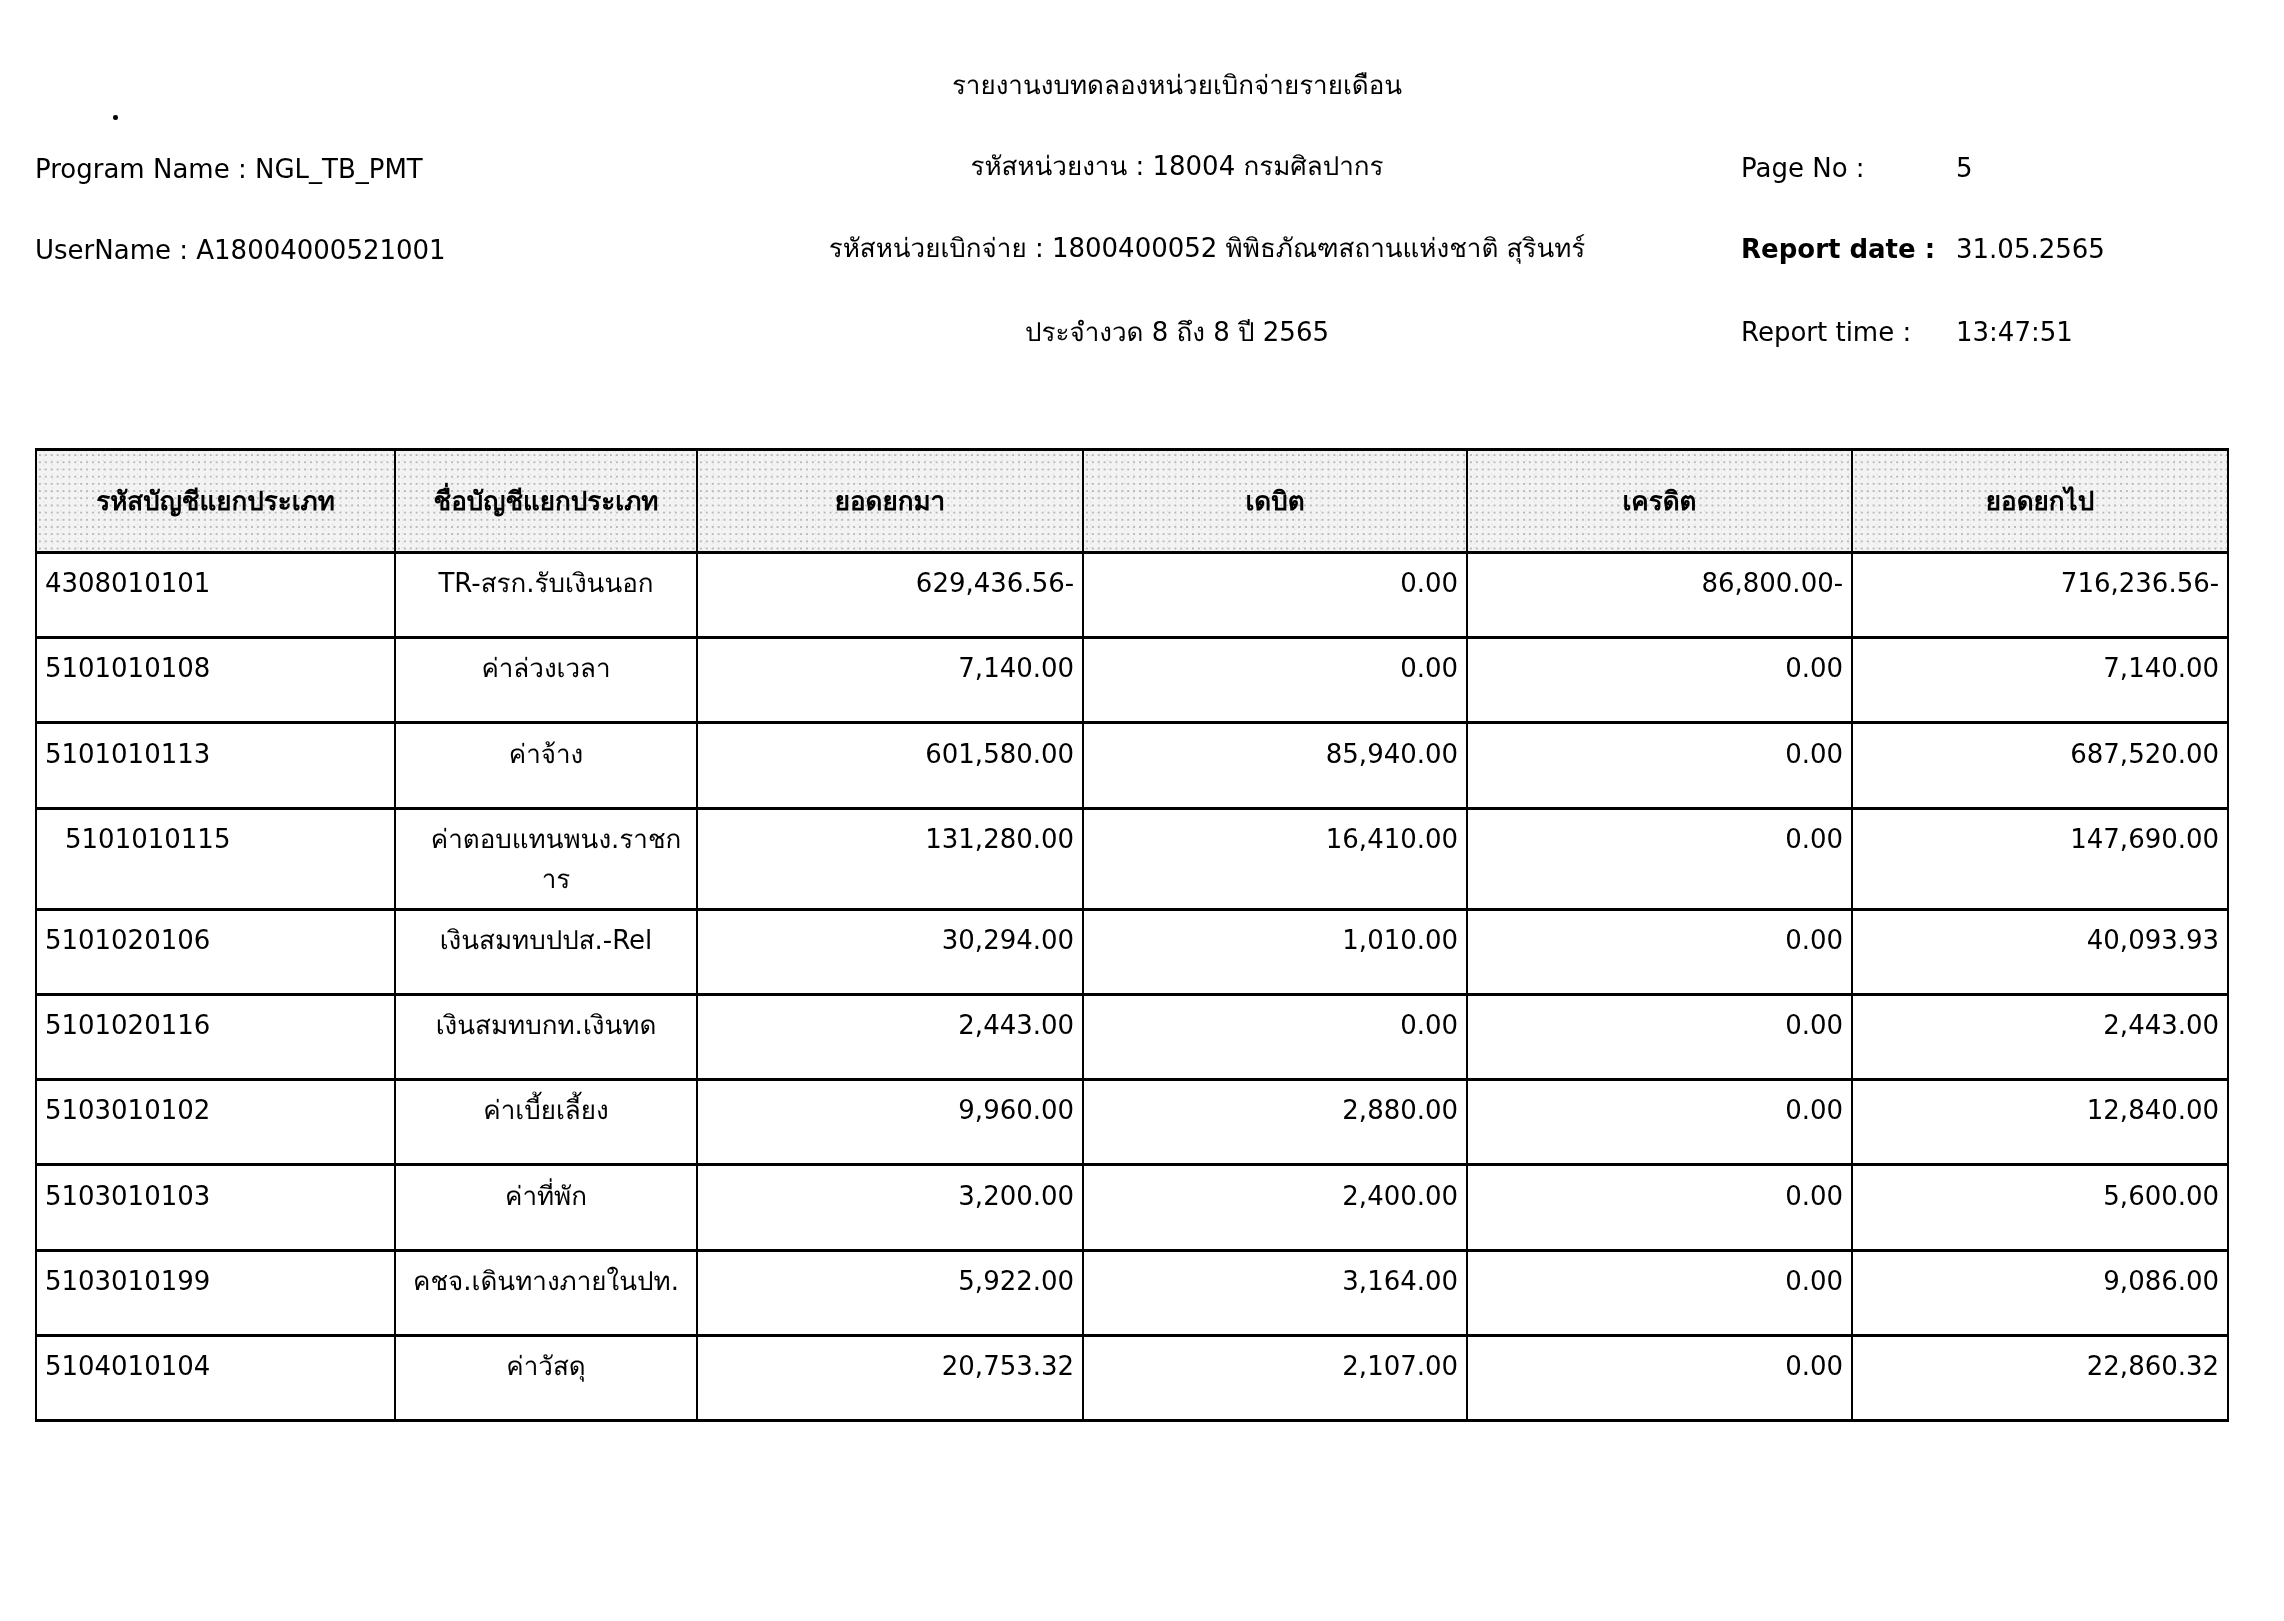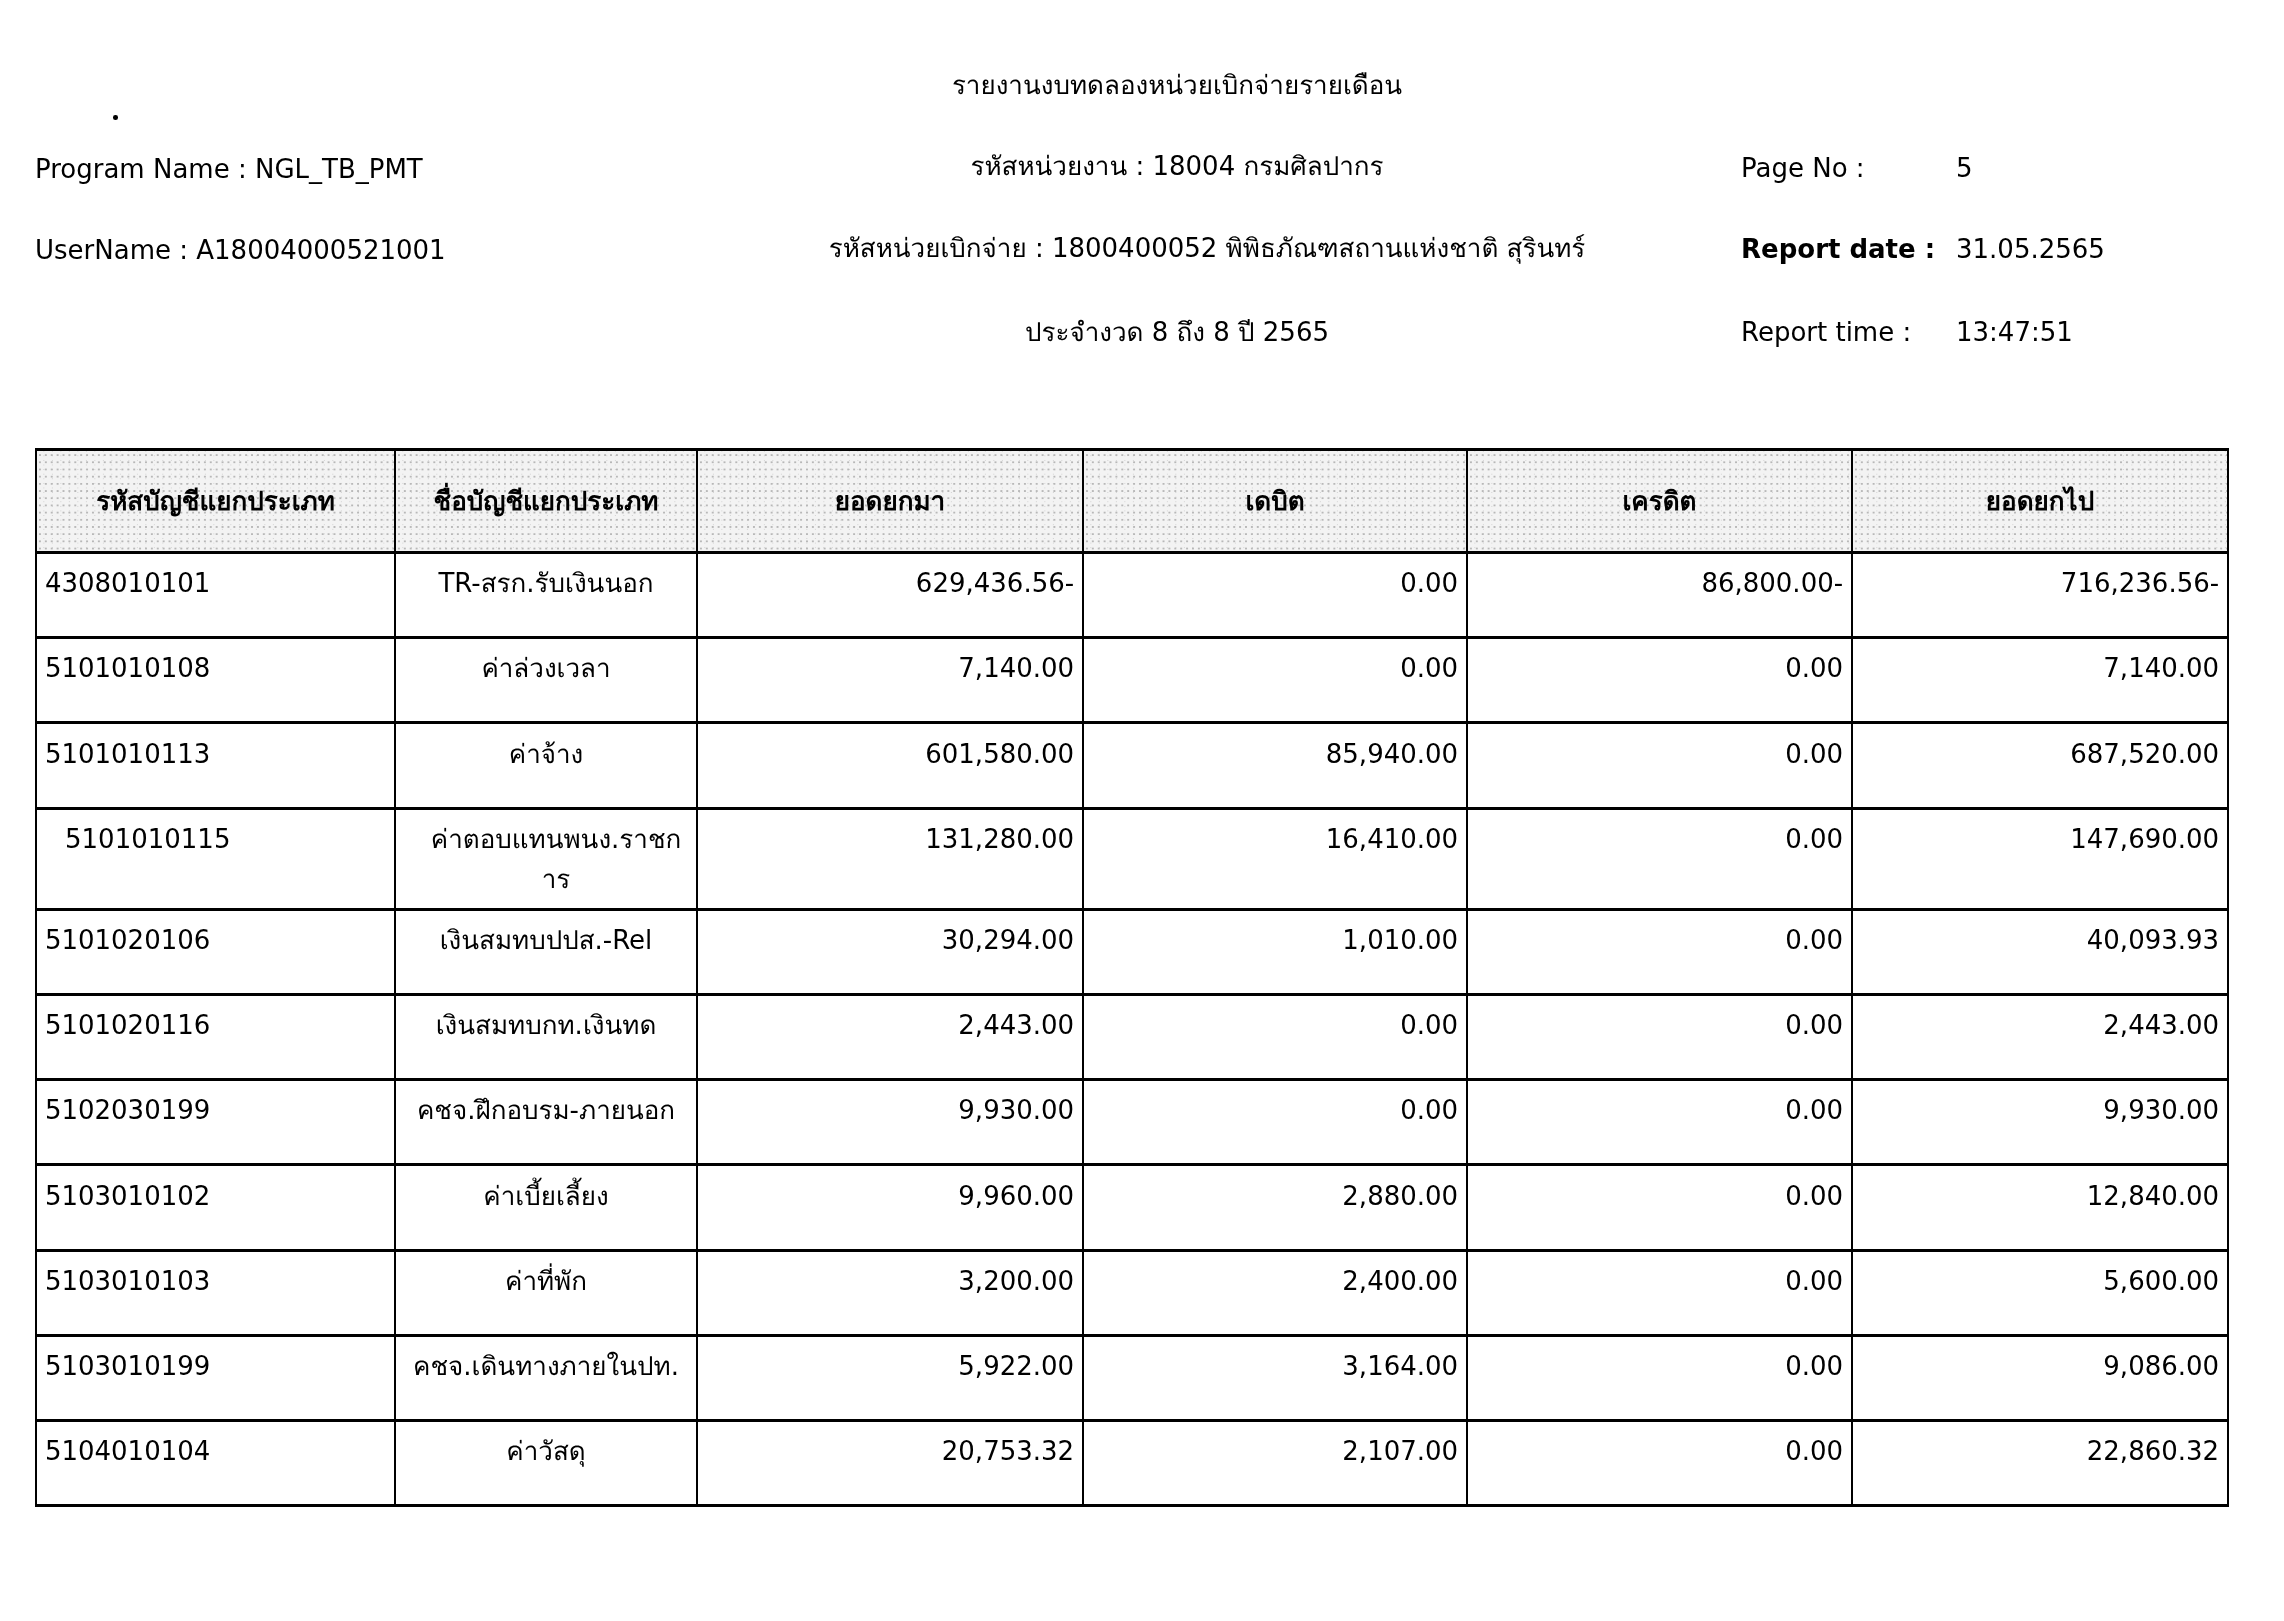--- a/index.html
+++ b/index.html
@@ -124,28 +124,20 @@
       </tr>
       <tr>
         <td>5101020116</td>
         <td class="name">เงินสมทบกท.เงินทด</td>
         <td class="num">2,443.00</td>
         <td class="num">0.00</td>
         <td class="num">0.00</td>
         <td class="num">2,443.00</td>
       </tr>
       <tr>
-        <td>5102030199</td>
-        <td class="name">คชจ.ฝึกอบรม-ภายนอก</td>
-        <td class="num">9,930.00</td>
-        <td class="num">0.00</td>
-        <td class="num">0.00</td>
-        <td class="num">9,930.00</td>
-      </tr>
-      <tr>
         <td>5103010102</td>
         <td class="name">ค่าเบี้ยเลี้ยง</td>
         <td class="num">9,960.00</td>
         <td class="num">2,880.00</td>
         <td class="num">0.00</td>
         <td class="num">12,840.00</td>
       </tr>
       <tr>
         <td>5103010103</td>
         <td class="name">ค่าที่พัก</td>

